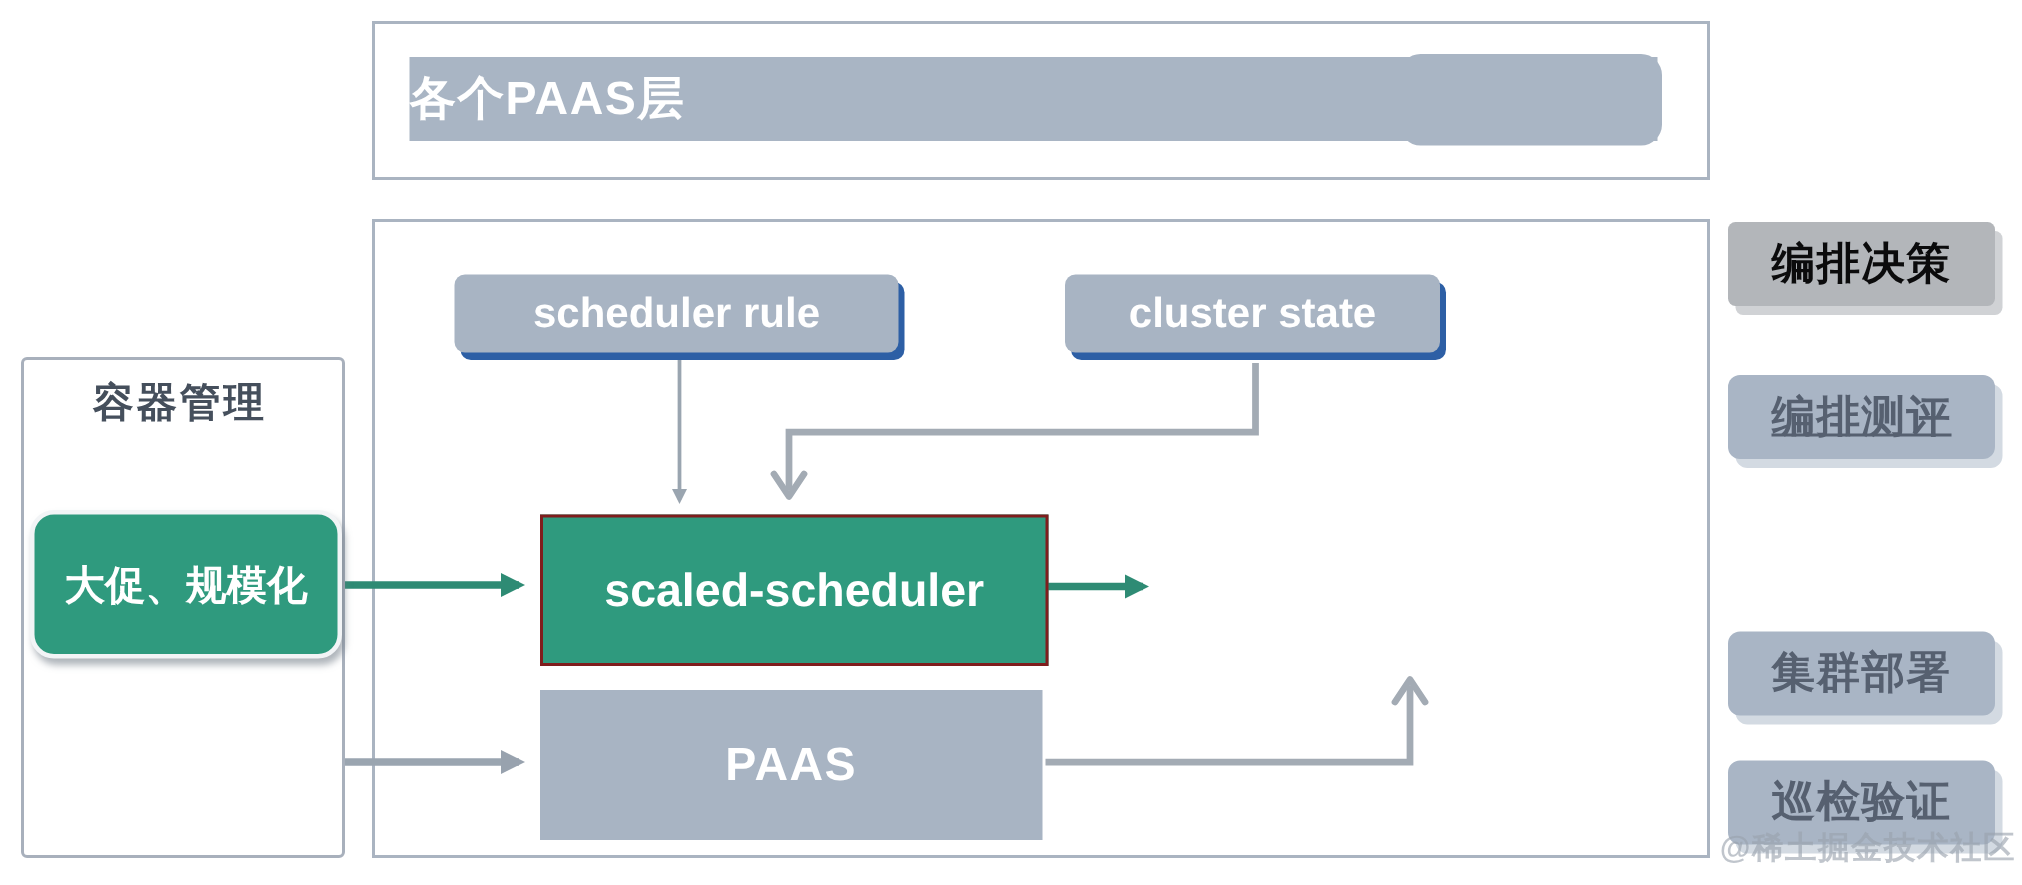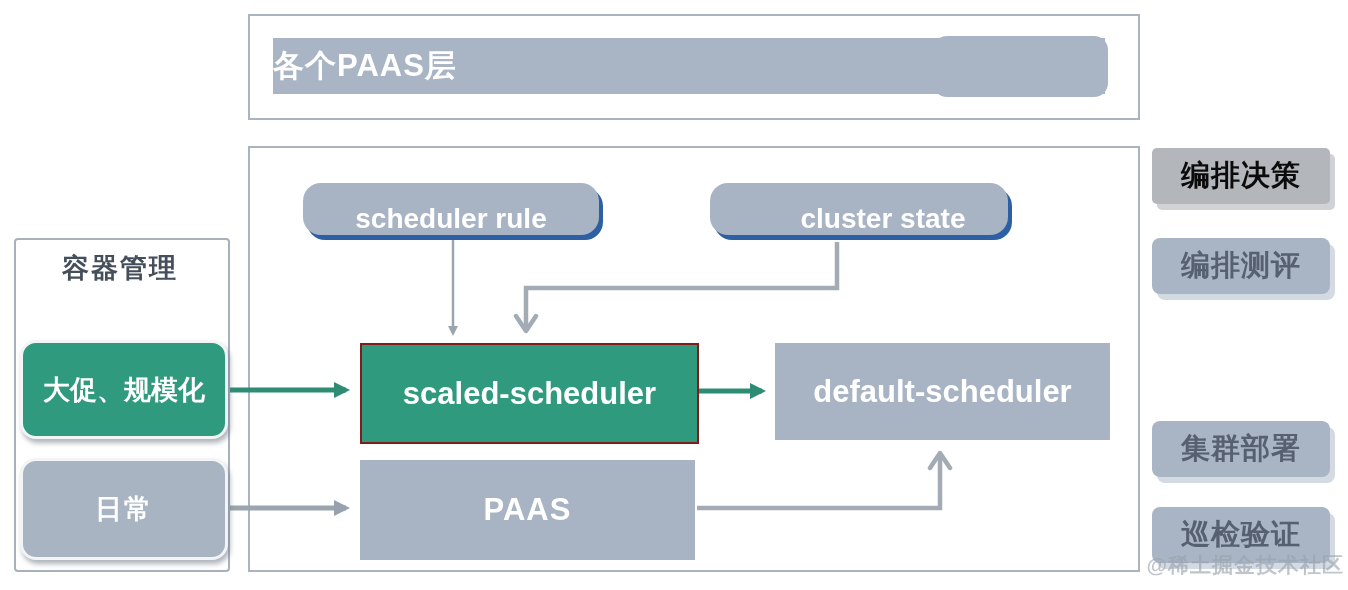--- a/index.html
+++ b/index.html
@@ -17,23 +17,23 @@
   .top-bar{position:absolute;left:273px;top:38px;width:832px;height:56px;
     background:#a9b5c4;display:flex;align-items:center;justify-content:flex-start;
     color:#ffffff;font-size:31px;font-weight:bold;letter-spacing:1px;}
 
   
   .main-panel{position:absolute;left:248px;top:146px;width:888px;height:422px;
     border:2px solid #aab4c1;background:#fff;}
 
   .node{position:absolute;display:flex;align-items:center;justify-content:center;
     color:#ffffff;font-weight:bold;}
-  .pill{background:#a8b4c3;border-radius:18px;box-shadow:4px 5px 0 #2d5fa5;font-size:28px;align-items:flex-end;}
+  .pill{background:#a8b4c3;border-radius:7px;box-shadow:4px 5px 0 #2d5fa5;font-size:28px;}
   .n-scheduler-rule{left:303px;top:183px;width:296px;height:52px;}
-  .n-cluster-state{left:710px;top:183px;width:250px;height:52px;padding-left:48px;}
+  .n-cluster-state{left:710px;top:183px;width:250px;height:52px;}
   .n-scaled{left:360px;top:343px;width:335px;height:97px;background:#2f9a7e;
     border:2px solid #7f1d1d;font-size:31px;}
   .n-default{left:775px;top:343px;width:335px;height:97px;background:#a8b4c3;font-size:31px;}
   .n-paas{left:360px;top:460px;width:335px;height:100px;background:#a8b4c3;font-size:31px;letter-spacing:1px;}
 
   
   .left-panel{position:absolute;left:14px;top:238px;width:212px;height:330px;
     border:2px solid #a8b0bc;border-radius:4px;background:#fff;}
   .left-title{position:absolute;left:14px;top:250px;width:212px;text-align:center;
     color:#454f5c;font-size:27px;font-weight:bold;letter-spacing:2px;}
@@ -42,21 +42,21 @@
     border:3px solid #f2f4f6;box-shadow:2px 4px 5px rgba(110,120,132,.55);}
   .li-promo{top:340px;height:93px;background:#2f9a7e;font-size:27px;}
   .li-daily{top:458px;height:96px;background:#a9b4c3;font-size:27px;letter-spacing:2px;}
 
   
   .r-item{position:absolute;left:1152px;width:178px;height:56px;display:flex;
     align-items:center;justify-content:center;font-size:29px;font-weight:bold;
     border-radius:8px;letter-spacing:1px;}
   .r-item.blue{background:#a9b5c5;color:#566070;box-shadow:5px 6px 0 #d3dae2;}
   .r-item.active{background:#b3b6ba;color:#0b0b0c;box-shadow:5px 6px 0 #d0d2d5;border-radius:5px;}
-  .r-0{top:148px;} .r-1{top:238px;} .r-2{top:329px;} .r-3{top:421px;} .r-4{top:507px;}
+  .r-0{top:148px;} .r-1{top:250px;text-decoration:underline;} .r-2{top:329px;} .r-3{top:421px;} .r-4{top:507px;}
 
   .watermark{position:absolute;right:4px;top:551px;font-size:21px;font-weight:bold;
     color:#9aa3ae;opacity:.62;letter-spacing:1px;}
 </style>
 </head>
 <body>
 
 <div class="canvas">
 
   <div class="top-outer"></div>
@@ -92,34 +92,28 @@
 
   <div class="node pill n-scheduler-rule">
     <span>scheduler rule</span>
   </div>
   <div class="node pill n-cluster-state">
     <span>cluster state</span>
   </div>
   <div class="node n-scaled">
     <span>scaled-scheduler</span>
   </div>
-  <div class="node n-default">
-    <span>default-scheduler</span>
-  </div>
   <div class="node n-paas">
     <span>PAAS</span>
   </div>
 
   <div class="left-panel"></div>
   <div class="left-title">容器管理</div>
   <div class="left-item li-promo">
     <span>大促、规模化</span>
-  </div>
-  <div class="left-item li-daily">
-    <span>日常</span>
   </div>
 
   <div class="r-item active r-0">
     <span>编排决策</span>
   </div>
   <div class="r-item blue r-1">
     <span>编排测评</span>
   </div>
   <div class="r-item blue r-4">
     <span>巡检验证</span>

